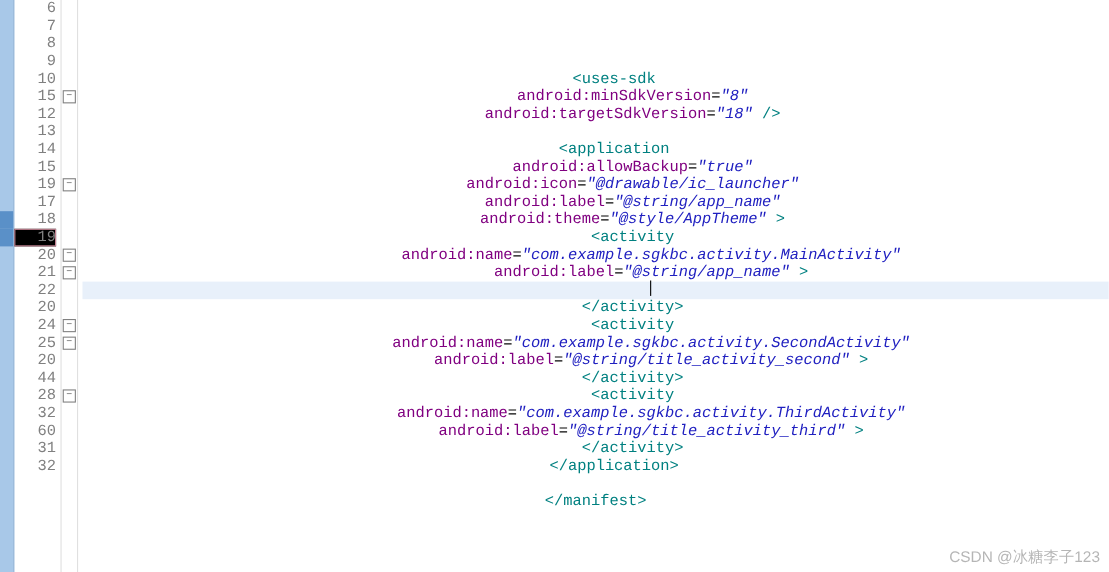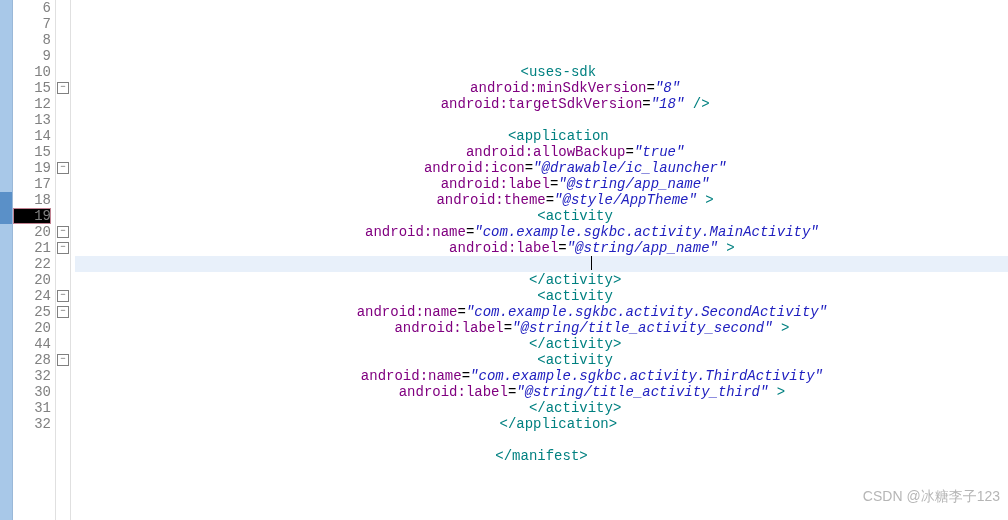--- a/index.html
+++ b/index.html
@@ -92,21 +92,21 @@
     vertical-align: middle;
     position: relative;
     top: -1px;
   }
   .tag   { color: #008080; }
   .attr  { color: #800080; }
   .punc  { color: #000000; }
   .str   { color: #2020c0; font-style: italic; }
   .watermark {
     position: absolute;
-    bottom: 14px;
+    bottom: 4px;
     right: 8px;
     font-family: sans-serif;
     font-size: 14px;
     color: rgba(120,120,120,0.55);
   }
 </style>
 </head>
 <body>
 
 <div class="editor">
@@ -132,21 +132,21 @@
       <div class="ln">20</div>
       <div class="ln">21</div>
       <div class="ln">22</div>
       <div class="ln">20</div>
       <div class="ln">24</div>
       <div class="ln">25</div>
       <div class="ln">20</div>
       <div class="ln">44</div>
       <div class="ln">28</div>
       <div class="ln">32</div>
-      <div class="ln">30</div>
+      <div class="ln">60</div>
       <div class="ln">31</div>
       <div class="ln">32</div>
     </div>
   <div class="fold-column">
       <div class="fold-icon" style="top: 82px;">−</div>
       <div class="fold-icon" style="top: 162px;">−</div>
       <div class="fold-icon" style="top: 226px;">−</div>
       <div class="fold-icon" style="top: 242px;">−</div>
       <div class="fold-icon" style="top: 290px;">−</div>
       <div class="fold-icon" style="top: 306px;">−</div>

